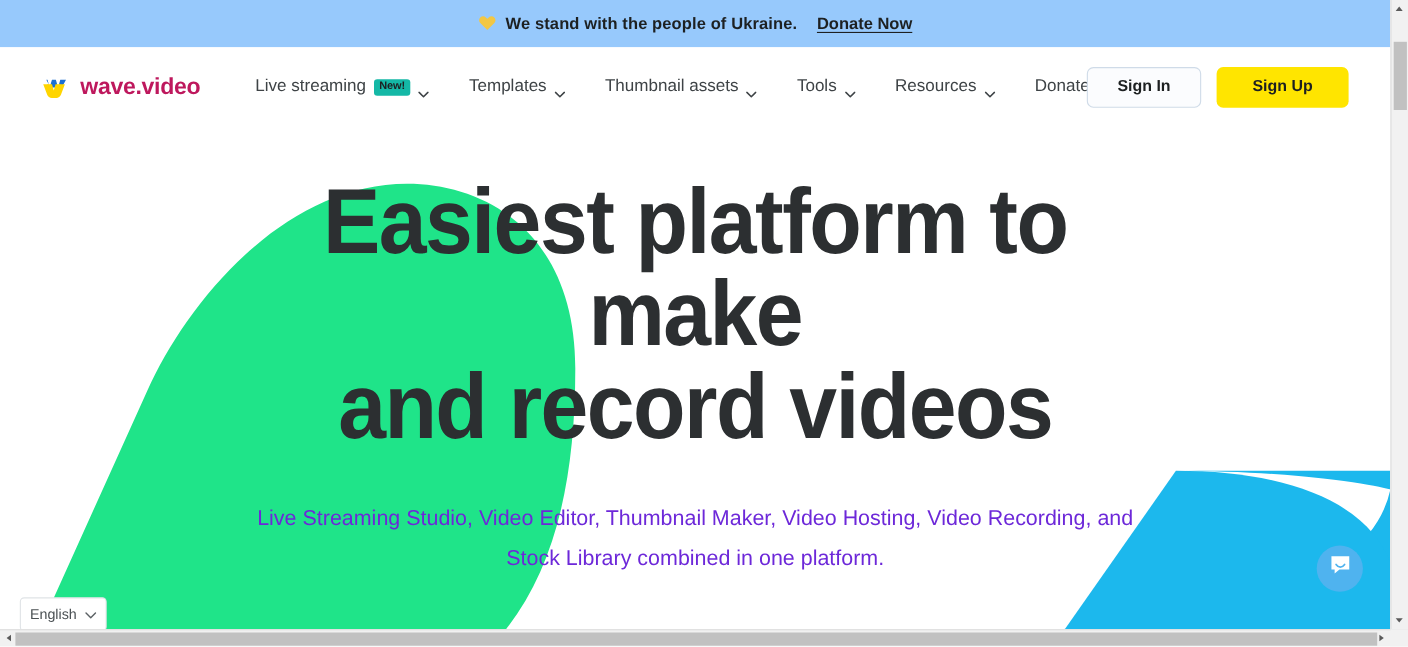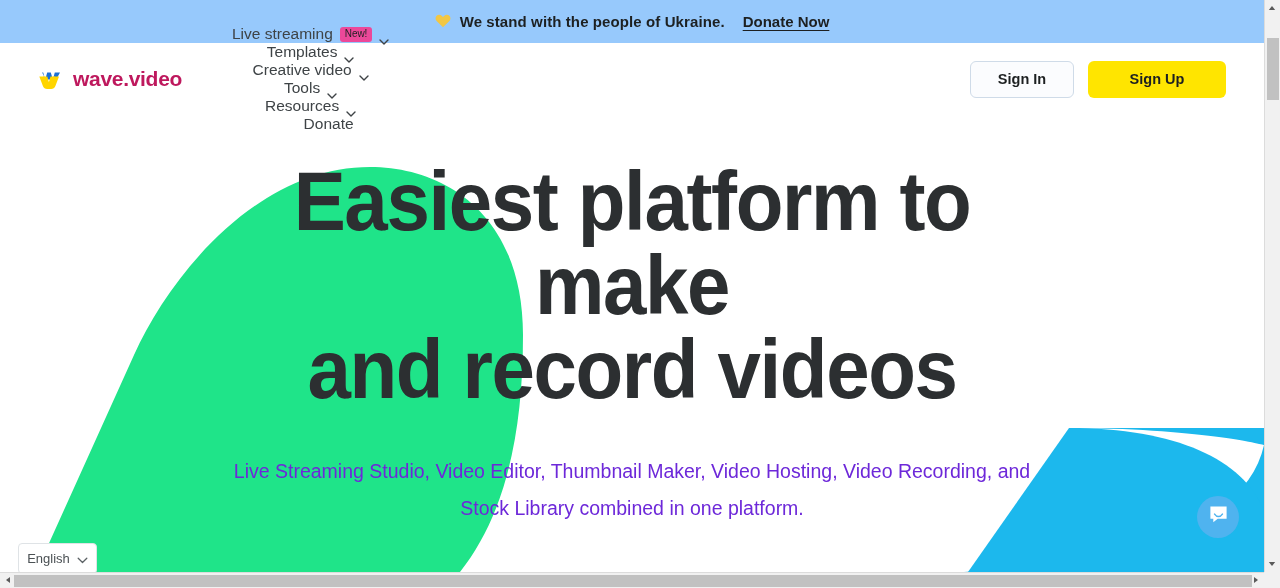--- a/index.html
+++ b/index.html
@@ -89,40 +89,39 @@
     color: #be185d;
     letter-spacing: -.3px;
   }
 
   #primary-nav {
     position: absolute;
     left: 232px;
     display: flex;
     align-items: center;
     gap: 0;
-    flex-direction: column;
   }
   .nav-item {
     display: flex;
     align-items: center;
     gap: 7px;
     padding: 0 18px 0 0;
     margin-right: 18px;
     font-size: 15.5px;
     color: #3e4346;
     cursor: pointer;
     white-space: nowrap;
   }
   .nav-item:last-child { margin-right: 0; padding-right: 0; }
   .nav-label { font-size: 15.5px; color: #3e4346; }
   .badge-new {
-    background: #ec4899;
+    background: #14b8a6;
     color: #1d2021;
     font-size: 10px;
-    font-weight: 400;
+    font-weight: 700;
     border-radius: 3px;
     padding: 2px 5px 3px;
     line-height: 1;
     letter-spacing: -.1px;
   }
   .chev { display: inline-block; width: 10px; height: 6px; }
 
   #auth-actions {
     position: absolute;
     right: 38px;
@@ -135,21 +134,21 @@
     border: 1px solid #cfdbe8;
     border-radius: 6px;
     background: #fbfcfe;
     font-family: "Liberation Sans", sans-serif;
     font-size: 14.5px;
     font-weight: 700;
     color: #1d2021;
     cursor: pointer;
   }
   #signup-button {
-    width: 138px; height: 37px;
+    width: 120px; height: 37px;
     border: none;
     border-radius: 6px;
     background: #ffe500;
     font-family: "Liberation Sans", sans-serif;
     font-size: 14.5px;
     font-weight: 700;
     color: #1d2021;
     cursor: pointer;
   }
 
@@ -320,21 +319,21 @@
         <div class="nav-item">
           <span class="nav-label">Templates</span>
           <span class="chev">
             <svg width="10" height="6" viewBox="0 0 10 6">
                 <path d="M1 1l4 4 4-4" stroke="#3e4346" stroke-width="1.4" fill="none" stroke-linecap="round" stroke-linejoin="round"></path>
               </svg>
           </span>
         </div>
 
         <div class="nav-item">
-          <span class="nav-label">Creative video</span>
+          <span class="nav-label">Thumbnail assets</span>
           <span class="chev">
             <svg width="10" height="6" viewBox="0 0 10 6">
                 <path d="M1 1l4 4 4-4" stroke="#3e4346" stroke-width="1.4" fill="none" stroke-linecap="round" stroke-linejoin="round"></path>
               </svg>
           </span>
         </div>
 
         <div class="nav-item">
           <span class="nav-label">Tools</span>
           <span class="chev">

